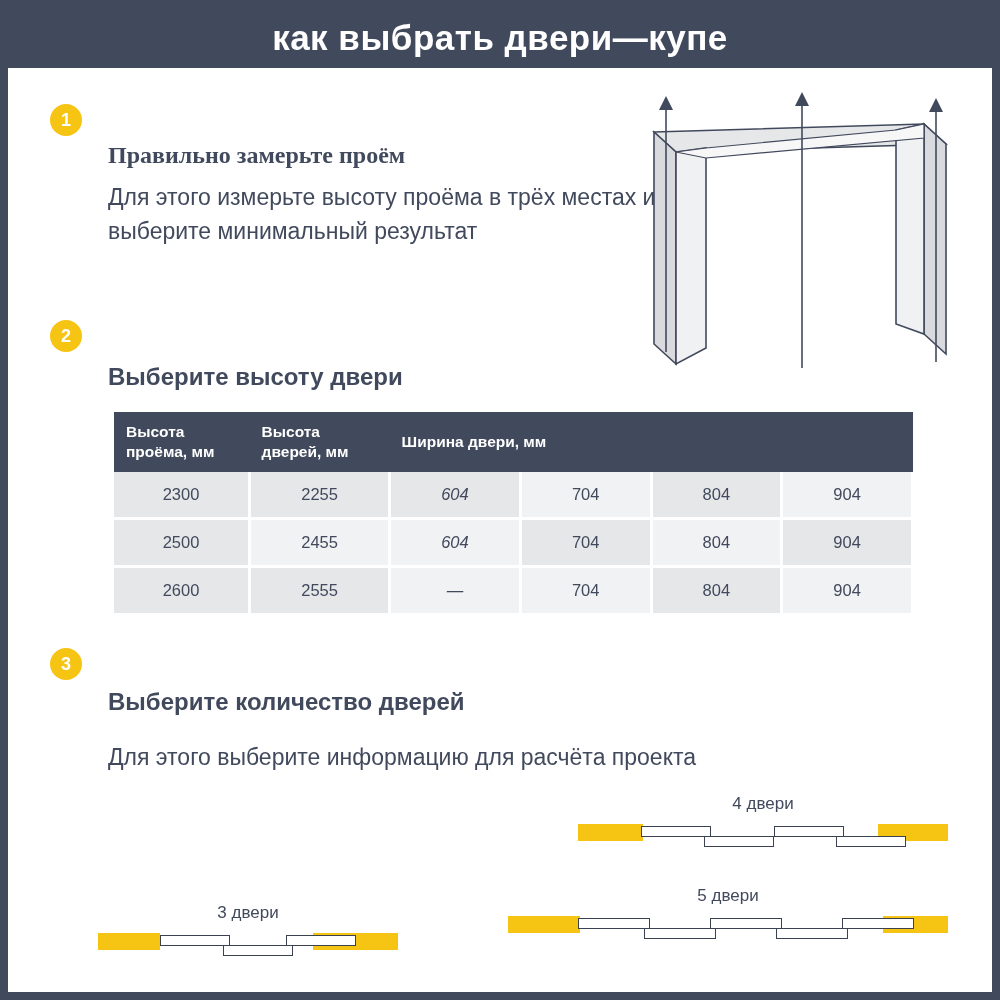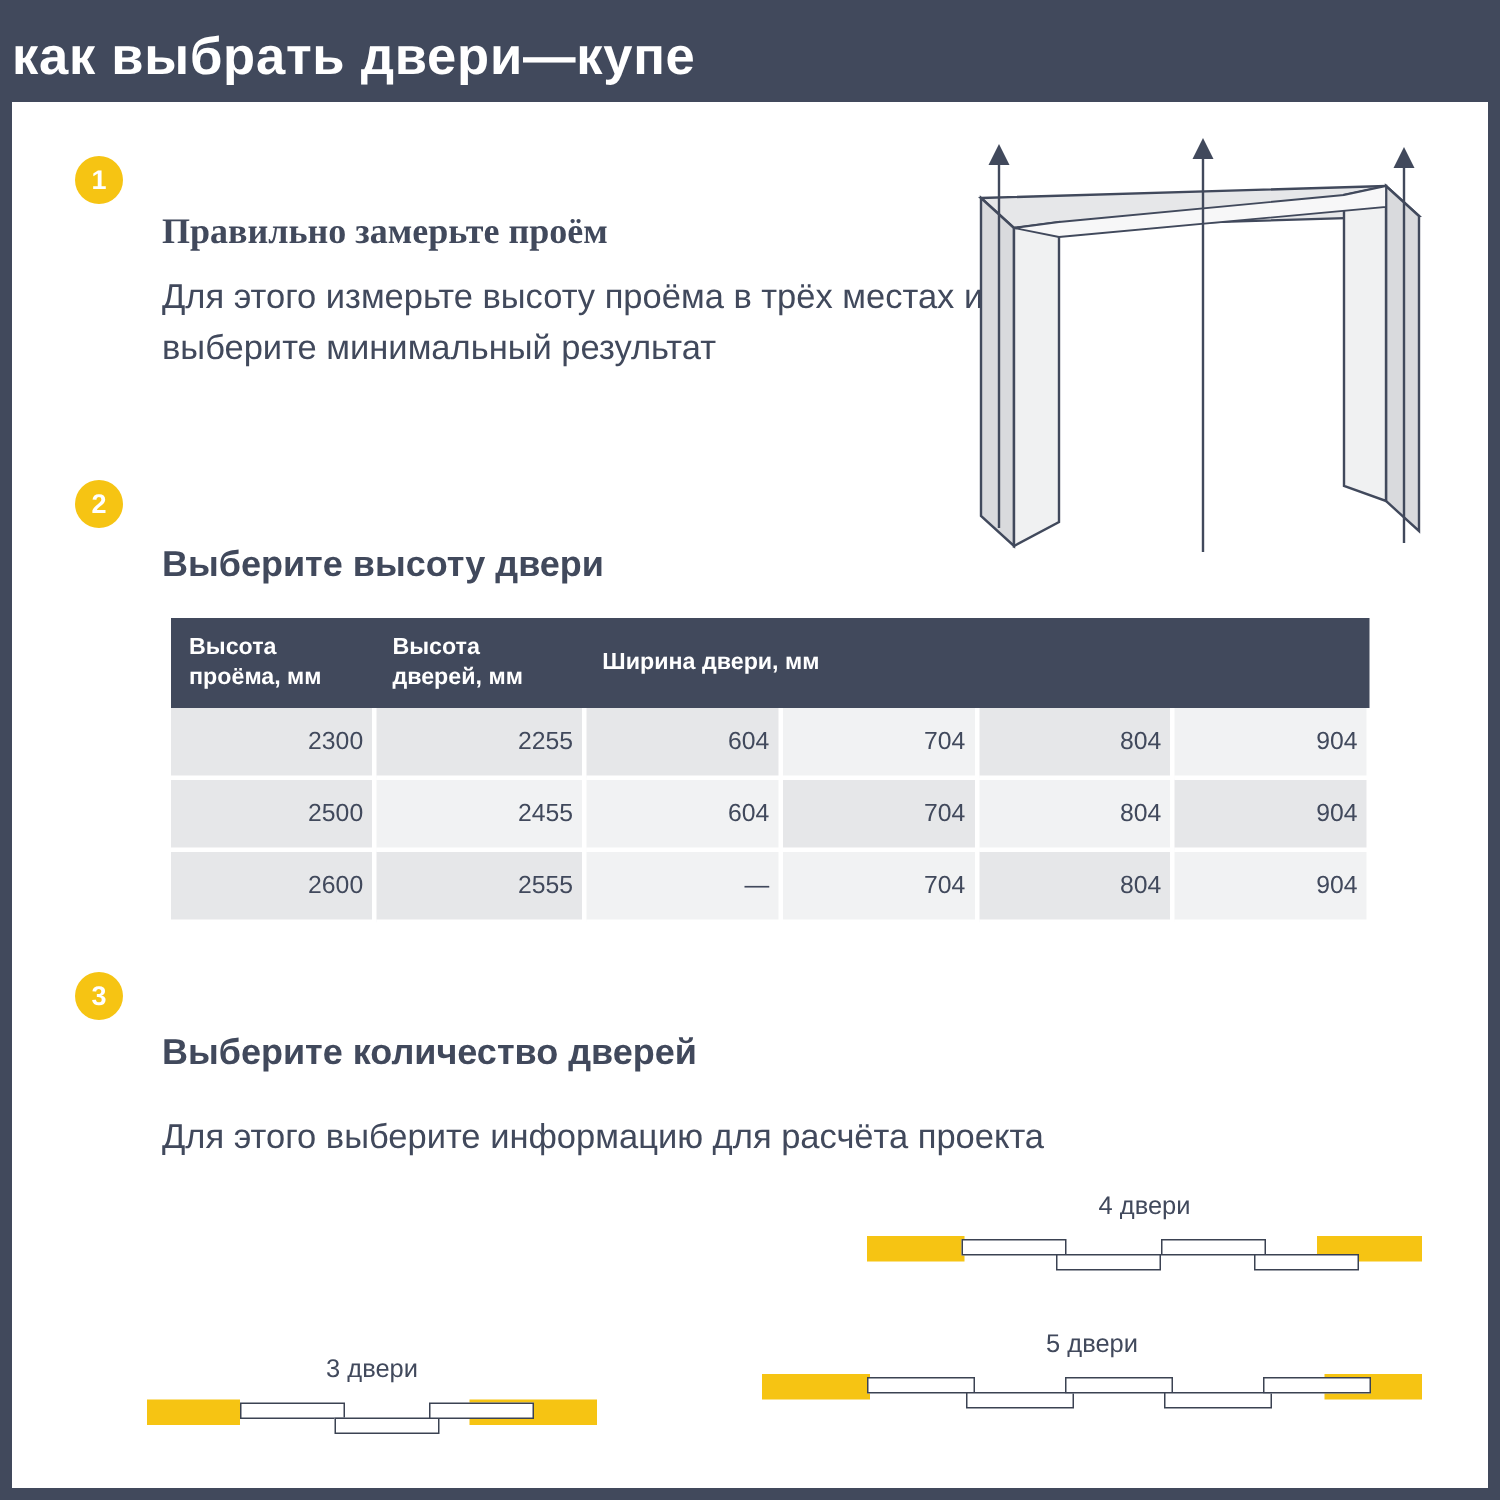--- a/index.html
+++ b/index.html
@@ -24,21 +24,21 @@
   }
   
   .header {
     position: absolute;
     left: 0; top: 0;
     width: 984px;
     height: 60px;
     background: #41495c;
     display: flex;
     align-items: center;
-    justify-content: flex-start;
+    justify-content: center;
   }
   .header-title {
     color: #ffffff;
     font-size: 35px;
     font-weight: bold;
     letter-spacing: 0.5px;
     white-space: nowrap;
   }
   
   .badge {
@@ -100,32 +100,32 @@
     font-weight: bold;
     text-align: left;
     padding: 10px 12px;
     vertical-align: top;
     line-height: 20px;
     height: 52px;
     box-sizing: border-box;
   }
   .tbl th.wide { vertical-align: middle; }
   .tbl td {
-    text-align: right;
+    text-align: center;
     padding: 13px 6px;
     font-size: 16.5px;
     color: #41495c;
     border-bottom: 3px solid #ffffff;
     border-right: 3px solid #ffffff;
   }
   .tbl td.sh { background: #e6e7e9; }
   .tbl td.lt { background: #f1f2f3; }
   .col-a { width: 132px; }
   .col-b { width: 136px; }
-  .col-c { width: 133px; }
+  .col-c { width: 133px; font-style: italic; }
   .col-d { width: 133px; }
   .col-e { width: 133px; margin-top: 13px; }
   .col-f { width: 133px; margin-top: 16px; }
 
   
   .layout {
     position: absolute;
   }
   .layout-label {
     position: absolute;

